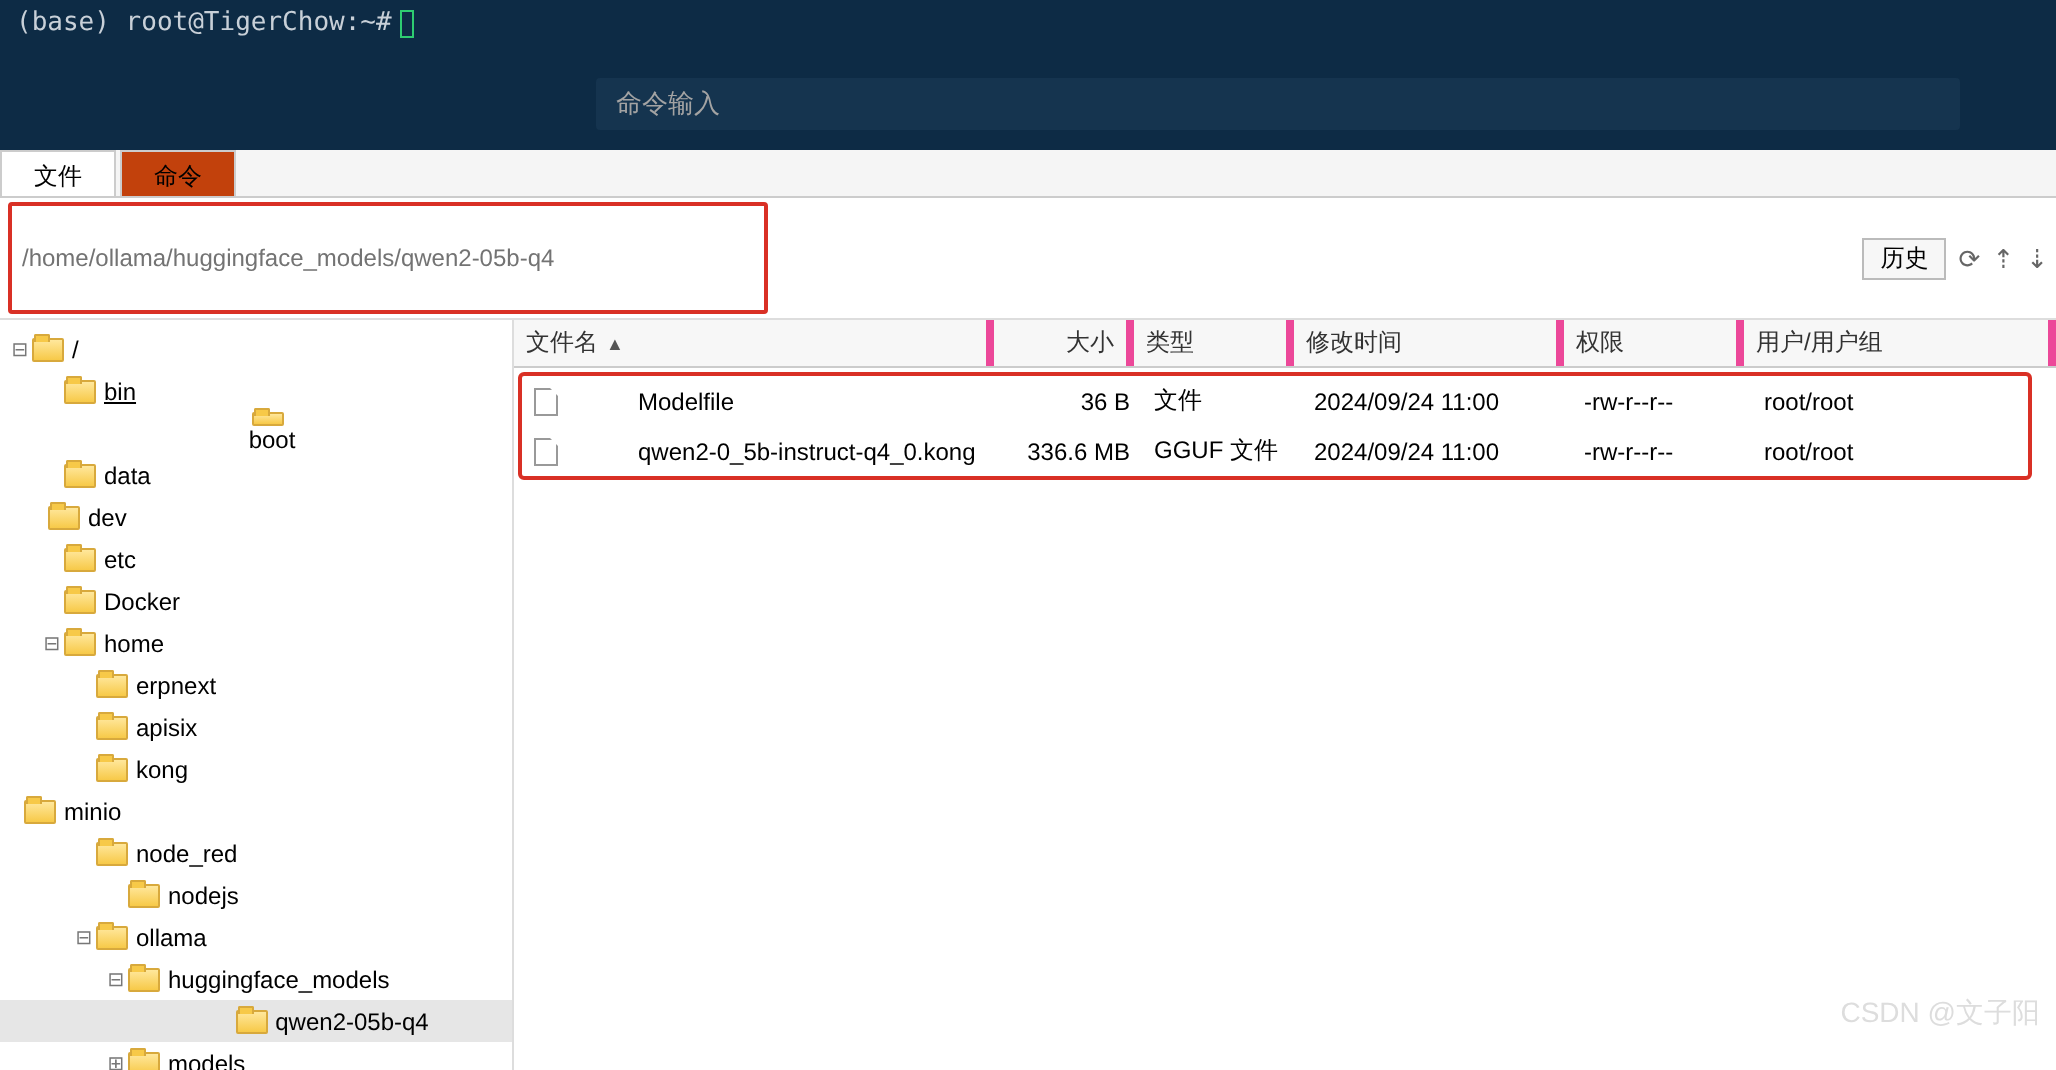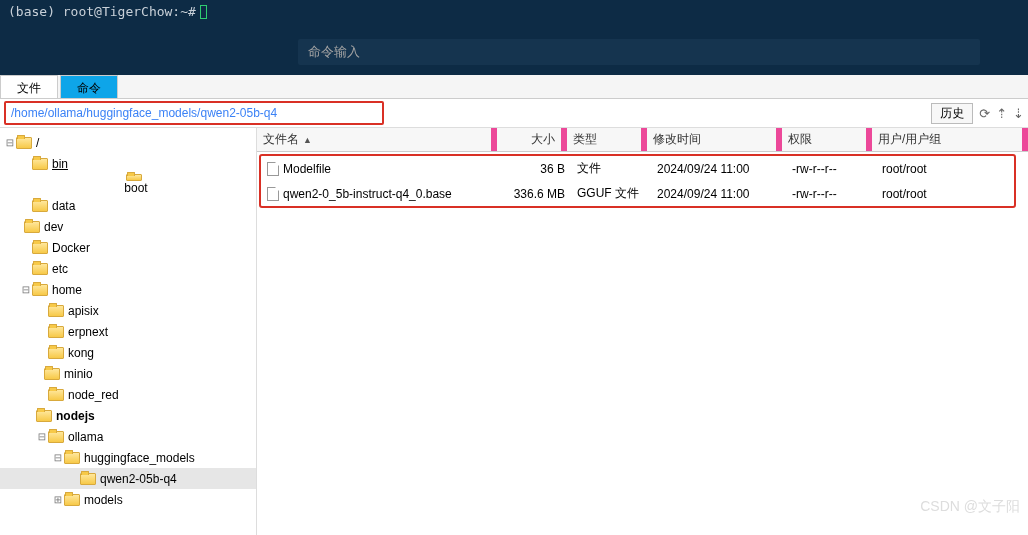--- a/index.html
+++ b/index.html
@@ -3,50 +3,50 @@
 <meta charset="utf-8">
 <style>
 * { margin: 0; padding: 0; box-sizing: border-box; }
 body { font-family: Arial, "Microsoft YaHei", sans-serif; font-size: 12px; background: #fff; width: 1028px; height: 535px; overflow: hidden; position: relative; }
 .terminal { background: #0d2b45; color: #c8d0d8; height: 75px; padding: 4px 8px; font-family: Consolas, monospace; font-size: 13px; }
 .terminal-prompt { display: flex; align-items: center; gap: 4px; }
 .cursor { display: inline-block; width: 7px; height: 14px; border: 1px solid #2ecc71; }
 .cmd-input { margin-top: 20px; margin-left: 290px; margin-right: 40px; background: #15344f; border-radius: 2px; padding: 4px 10px; color: #a3a3a3; font-size: 13px; font-family: Arial, "Microsoft YaHei", sans-serif; }
 .tabs { display: flex; border-bottom: 1px solid #ccc; background: #f5f5f5; height: 24px; }
 .tab { padding: 4px 16px; border: 1px solid #ccc; background: #fff; margin-right: 2px; margin-bottom: -1px; cursor: pointer; font-size: 12px; }
-.tab.inactive { background: #0ea5e9; }
+.tab.inactive { background: #c2410c; }
 .path-bar { display: flex; align-items: center; padding: 2px 4px; gap: 6px; border-bottom: 1px solid #ddd; }
 .path-input-wrap { border: 2px solid #d93025; border-radius: 2px; padding: 1px; flex: 0 0 380px; }
-.path-input { border: none; width: 100%; font-size: 12px; color: #3b82f6; padding: 2px 4px; outline: none; }
+.path-input { border: none; width: 100%; font-size: 12px; color: #737373; padding: 18px 4px; outline: none; }
 .spacer { flex: 1; }
 .hist-btn { border: 1px solid #bbb; background: #f7f7f7; padding: 1px 8px; font-size: 12px; cursor: pointer; }
 .toolbar-icons { display: flex; gap: 6px; color: #666; font-size: 13px; }
 .toolbar-icons span { cursor: pointer; }
 .main { display: flex; height: calc(100% - 75px - 24px - 24px); position: relative; }
 .tree { width: 257px; border-right: 1px solid #ddd; overflow: auto; padding: 4px 0; font-size: 12px; }
 .tree-row { display: flex; align-items: center; height: 21px; padding-right: 4px; cursor: pointer; white-space: nowrap; }
-.tree-row.sel { background: #e6e6e6; }
+.tree-row.sel { background: #e6e6e6; justify-content: center; }
 .twist { width: 12px; text-align: center; color: #777; font-size: 10px; display: inline-flex; justify-content: center; }
 .folder-icon { display: inline-block; width: 16px; height: 12px; background: linear-gradient(#ffe79c,#f7c948); border: 1px solid #d8a93c; border-radius: 1px; margin-right: 4px; position: relative; }
 .folder-icon::before { content: ""; position: absolute; top: -3px; left: 0; width: 6px; height: 3px; background: #f7c948; border: 1px solid #d8a93c; border-bottom: none; border-radius: 1px 1px 0 0; }
 .file-icon { display: inline-block; width: 12px; height: 14px; background: #fff; border: 1px solid #999; margin-right: 4px; position: relative; }
 .file-icon::after { content: ""; position: absolute; top: -1px; right: -1px; border-style: solid; border-width: 0 4px 4px 0; border-color: transparent #fff transparent transparent; }
 .pane { flex: 1; display: flex; flex-direction: column; }
 .headers { display: flex; border-bottom: 1px solid #ccc; background: #f7f7f7; font-size: 12px; }
-.hcell { border-right: 6px solid #ec4899; padding: 3px 6px; color: #333; display: flex; align-items: center; gap: 4px; }
+.hcell { border-right: 4px solid #ec4899; padding: 3px 6px; color: #333; display: flex; align-items: center; gap: 4px; }
 .c-name { flex: 0 0 240px; }
 .c-size { flex: 0 0 70px; text-align: right; justify-content: flex-end; }
 .c-type { flex: 0 0 80px; }
 .c-mod { flex: 0 0 135px; }
 .c-perm { flex: 0 0 90px; }
 .c-own { flex: 1; }
 .sort-arrow { font-size: 9px; color: #555; }
 .rows-wrap { border: 2px solid #d93025; border-radius: 3px; margin: 2px 12px 2px 2px; }
 .row { display: flex; padding: 2px 0; font-size: 12px; align-items: center; }
-.rcell { padding: 2px 6px; white-space: nowrap; }
+.rcell { padding: 2px 6px; white-space: nowrap; gap: 36px; }
 .rc-name { flex: 0 0 240px; display: flex; align-items: center; }
 .rc-size { flex: 0 0 70px; text-align: right; }
 .rc-type { flex: 0 0 80px; }
 .rc-mod { flex: 0 0 135px; }
 .rc-perm { flex: 0 0 90px; }
 .rc-own { flex: 1; }
 .watermark { position: absolute; right: 8px; bottom: 19px; color: #ddd; font-size: 14px; font-family: Arial, "Microsoft YaHei", sans-serif; }
 </style>
 </head>
 <body>
@@ -100,58 +100,58 @@
         <span>data</span>
       </div>
       <div class="tree-row" style="padding-left: 12px;">
         <span class="twist"></span>
         <span class="folder-icon"></span>
         <span>dev</span>
       </div>
       <div class="tree-row" style="padding-left: 20px;">
         <span class="twist"></span>
         <span class="folder-icon"></span>
+        <span>etc</span>
+      </div>
+      <div class="tree-row" style="padding-left: 20px;">
+        <span class="twist"></span>
+        <span class="folder-icon"></span>
         <span>Docker</span>
       </div>
       <div class="tree-row" style="padding-left: 20px;">
-        <span class="twist"></span>
-        <span class="folder-icon"></span>
-        <span>etc</span>
-      </div>
-      <div class="tree-row" style="padding-left: 20px;">
         <span class="twist">⊟</span>
         <span class="folder-icon"></span>
         <span>home</span>
       </div>
       <div class="tree-row" style="padding-left: 36px;">
         <span class="twist"></span>
         <span class="folder-icon"></span>
+        <span>erpnext</span>
+      </div>
+      <div class="tree-row" style="padding-left: 36px;">
+        <span class="twist"></span>
+        <span class="folder-icon"></span>
         <span>apisix</span>
       </div>
       <div class="tree-row" style="padding-left: 36px;">
         <span class="twist"></span>
         <span class="folder-icon"></span>
-        <span>erpnext</span>
-      </div>
-      <div class="tree-row" style="padding-left: 36px;">
-        <span class="twist"></span>
-        <span class="folder-icon"></span>
         <span>kong</span>
       </div>
-      <div class="tree-row" style=" margin-left: 32px;">
+      <div class="tree-row" style="">
         <span class="twist"></span>
         <span class="folder-icon"></span>
         <span>minio</span>
       </div>
       <div class="tree-row" style="padding-left: 36px;">
         <span class="twist"></span>
         <span class="folder-icon"></span>
         <span>node_red</span>
       </div>
-      <div class="tree-row" style="padding-left: 24px; font-weight: bold;">
+      <div class="tree-row" style="padding-left: 52px;">
         <span class="twist"></span>
         <span class="folder-icon"></span>
         <span>nodejs</span>
       </div>
       <div class="tree-row" style="padding-left: 36px;">
         <span class="twist">⊟</span>
         <span class="folder-icon"></span>
         <span>ollama</span>
       </div>
       <div class="tree-row" style="padding-left: 52px;">
@@ -190,21 +190,21 @@
           </div>
           <div class="rcell rc-size">36 B</div>
           <div class="rcell rc-type">文件</div>
           <div class="rcell rc-mod">2024/09/24 11:00</div>
           <div class="rcell rc-perm">-rw-r--r--</div>
           <div class="rcell rc-own">root/root</div>
         </div>
         <div class="row">
           <div class="rcell rc-name">
             <span class="file-icon"></span>
-            <span>qwen2-0_5b-instruct-q4_0.base</span>
+            <span>qwen2-0_5b-instruct-q4_0.kong</span>
           </div>
           <div class="rcell rc-size">336.6 MB</div>
           <div class="rcell rc-type">GGUF 文件</div>
           <div class="rcell rc-mod">2024/09/24 11:00</div>
           <div class="rcell rc-perm">-rw-r--r--</div>
           <div class="rcell rc-own">root/root</div>
         </div>
       </div>
   </div>
 </div>

